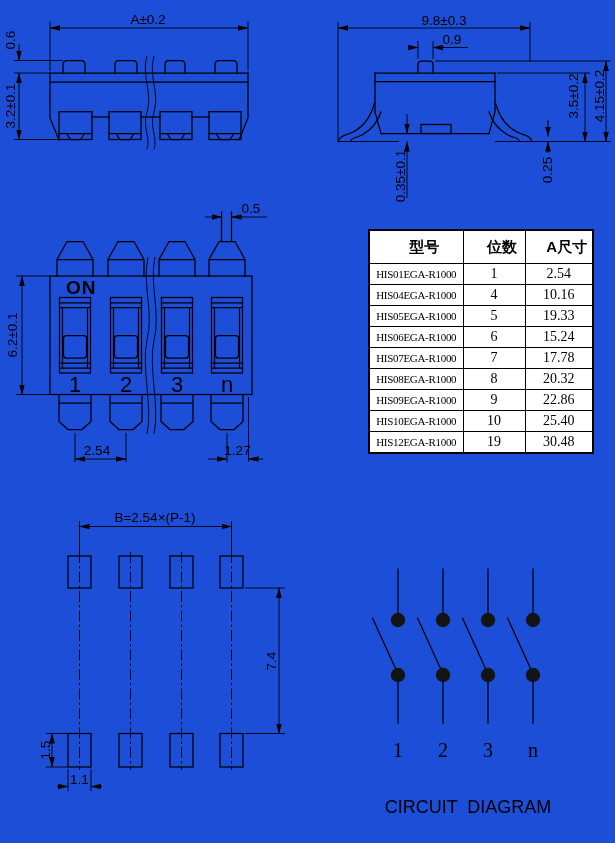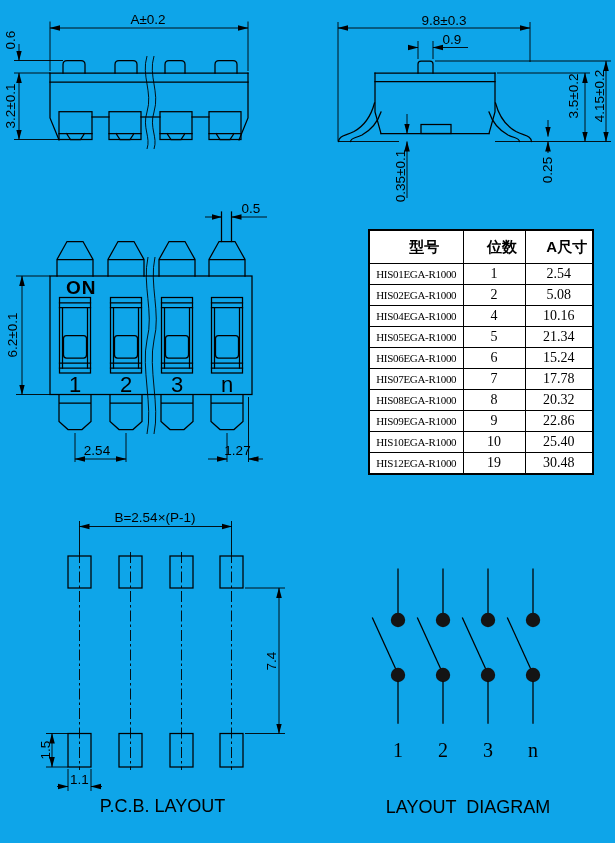--- a/index.html
+++ b/index.html
@@ -1,16 +1,16 @@
 <!DOCTYPE html>
 <html><head>
 <meta charset="utf-8">
 <style>
   html,body{margin:0;padding:0;background:#fff;}
-  #page{position:relative;width:615px;height:843px;background:#0ea5e9;overflow:hidden;
+  #page{position:relative;width:615px;height:843px;background:#1d4ed8;overflow:hidden;
         font-family:"Liberation Sans",sans-serif;}
   svg{position:absolute;overflow:visible;}
   .ln{stroke:#000;stroke-width:1.25;fill:none;stroke-linecap:square;}
   .thin{stroke:#000;stroke-width:0.9;fill:none;stroke-linecap:butt;}
   .cl{stroke:#000;stroke-width:0.9;fill:none;stroke-dasharray:11 3 2.5 3;}
   .dimtxt{font:13.5px "Liberation Sans",sans-serif;fill:#000;}
   .bigtxt{font:22px "Liberation Sans",sans-serif;fill:#000;}
   .ontxt{font:bold 19px "Liberation Sans",sans-serif;fill:#000;letter-spacing:1px;}
   .sertxt{font:20px "Liberation Serif",serif;fill:#000;}
   .dot{fill:#141414;stroke:none;}
@@ -219,33 +219,28 @@
         <th>A尺寸</th>
       </tr>
     </thead>
     <tbody>
         <tr>
           <td class="model">HIS01EGA-R1000</td>
           <td>1</td>
           <td>2.54</td>
         </tr>
         <tr>
-          <td class="model">HIS02EGA-R1000</td>
-          <td>2</td>
-          <td>5.08</td>
-        </tr>
-        <tr>
           <td class="model">HIS04EGA-R1000</td>
           <td>4</td>
           <td>10.16</td>
         </tr>
         <tr>
           <td class="model">HIS05EGA-R1000</td>
           <td>5</td>
-          <td>21.34</td>
+          <td>19.33</td>
         </tr>
         <tr>
           <td class="model">HIS06EGA-R1000</td>
           <td>6</td>
           <td>15.24</td>
         </tr>
         <tr>
           <td class="model">HIS07EGA-R1000</td>
           <td>7</td>
           <td>17.78</td>
@@ -307,21 +302,20 @@
       <line x1="68" y1="769" x2="68" y2="791"></line>
       <line x1="91" y1="769" x2="91" y2="791"></line>
       <line x1="57" y1="786.5" x2="68" y2="786.5" marker-end="url(#mE)"></line>
       <line x1="91" y1="786.5" x2="102" y2="786.5" marker-start="url(#mS)"></line>
     </g>
     <text class="dimtxt" x="155" y="521.5" text-anchor="middle">B=2.54×(P-1)</text>
     <text class="dimtxt" x="276" y="661" text-anchor="middle" transform="rotate(-90 276 661)">7.4</text>
     <text class="dimtxt" x="50" y="750" text-anchor="middle" transform="rotate(-90 50 750)">1.5</text>
     <text class="dimtxt" x="79.5" y="783.5" text-anchor="middle">1.1</text>
   </svg>
-  <div class="caption" style="left:55px;top:796px;width:215px;">P.C.B. LAYOUT</div>
 
   <svg style="left:330px;top:540px;width:285px;height:232px;" viewBox="330 540 285 232">
     <g>
 
       <line class="ln" x1="398" y1="569" x2="398" y2="613"></line>
       <circle class="dot" cx="398" cy="620" r="7.2"></circle>
       <line class="ln" x1="372.5" y1="618" x2="398" y2="674"></line>
       <circle class="dot" cx="398" cy="675" r="7.2"></circle>
       <line class="ln" x1="398" y1="682" x2="398" y2="723"></line>
 
@@ -341,15 +335,15 @@
       <circle class="dot" cx="533" cy="620" r="7.2"></circle>
       <line class="ln" x1="507.5" y1="618" x2="533" y2="674"></line>
       <circle class="dot" cx="533" cy="675" r="7.2"></circle>
       <line class="ln" x1="533" y1="682" x2="533" y2="723"></line>
     </g>
     <text class="sertxt" x="398" y="757" text-anchor="middle">1</text>
     <text class="sertxt" x="443" y="757" text-anchor="middle">2</text>
     <text class="sertxt" x="488" y="757" text-anchor="middle">3</text>
     <text class="sertxt" x="533" y="757" text-anchor="middle">n</text>
   </svg>
-  <div class="caption" style="left:368px;top:797px;width:200px;word-spacing:5px;">LAYOUT DIAGRAM</div>
+  <div class="caption" style="left:368px;top:797px;width:200px;word-spacing:5px;">CIRCUIT DIAGRAM</div>
 
 </div>
 
 </body></html>

